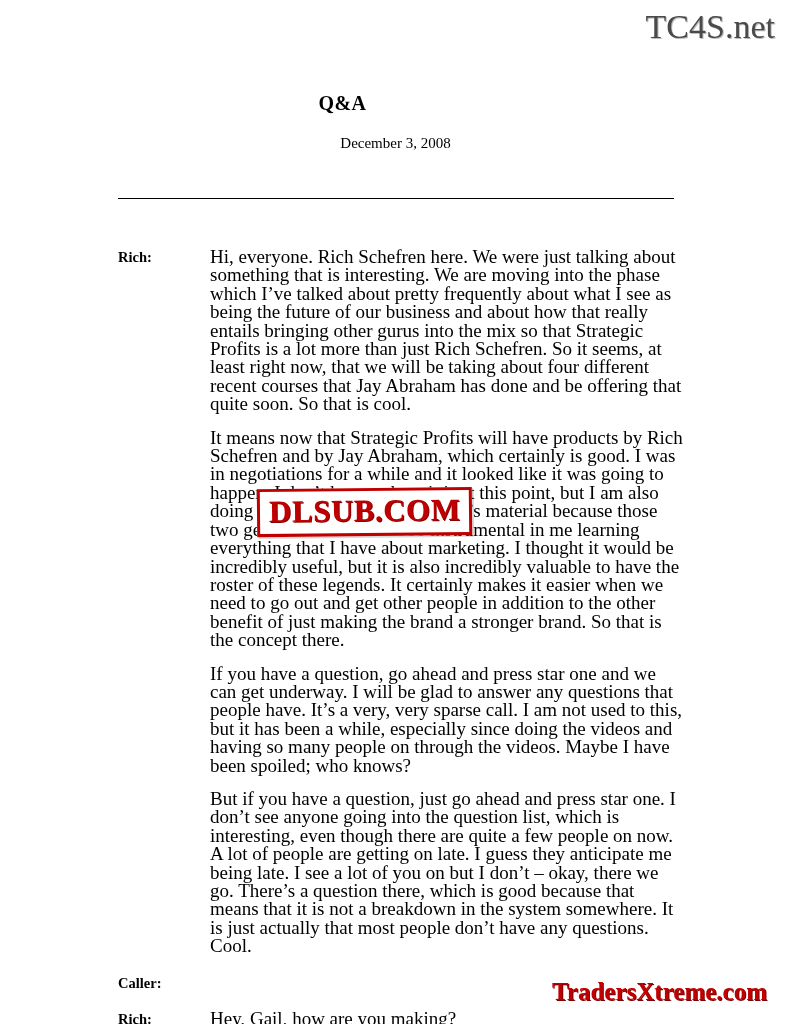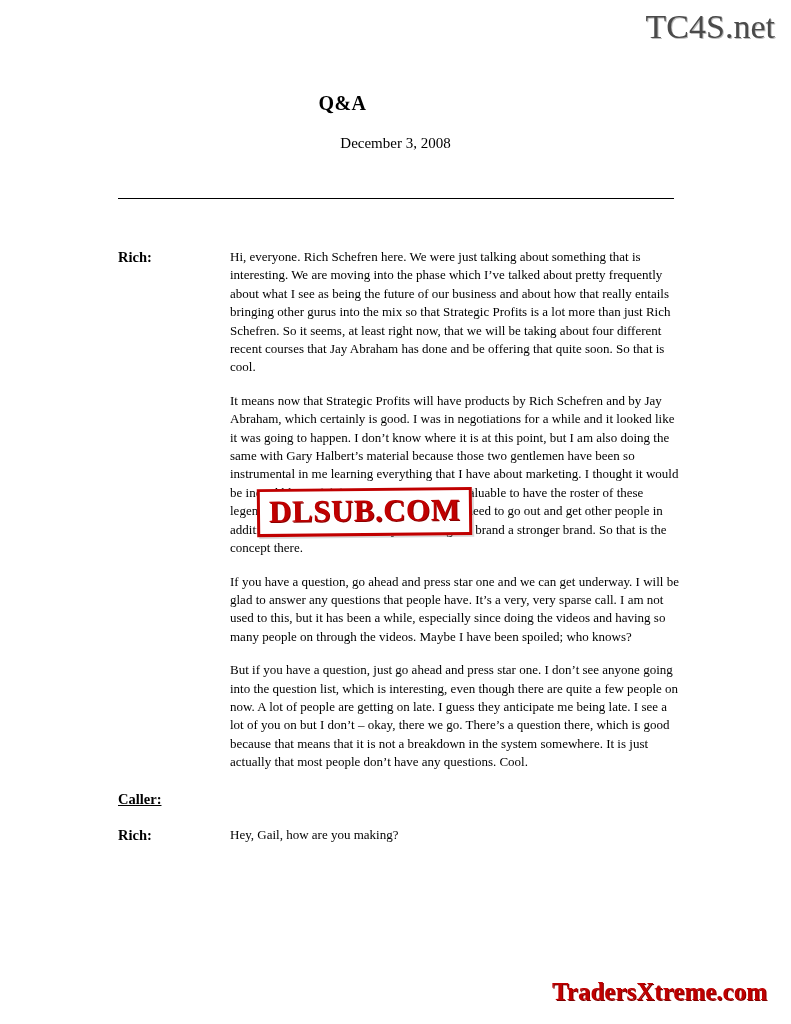--- a/index.html
+++ b/index.html
@@ -67,33 +67,32 @@
   .transcript {
     position: absolute;
     top: 248px;
     left: 118px;
     width: 566px;
   }
   .entry {
     display: flex;
     align-items: flex-start;
     margin-bottom: 18px;
-    gap: 20px;
   }
   .speaker {
     width: 92px;
     flex: 0 0 92px;
     font-weight: bold;
     font-size: 14.5px;
     line-height: 18.4px;
     padding-top: 0px;
   }
   .speech {
     flex: 1 1 auto;
-    font-size: 13px;
+    font-size: 19px;
     line-height: 18.4px;
     text-align: left;
   }
   .speech p {
     margin: 0 0 15px 0;
   }
   .speech p:last-child {
     margin-bottom: 0;
   }
 
@@ -143,21 +142,21 @@
     <div class="entry">
       <div class="speaker">Rich:</div>
       <div class="speech">
         <p>Hi, everyone. Rich Schefren here. We were just talking about something that is interesting. We are moving into the phase which I’ve talked about pretty frequently about what I see as being the future of our business and about how that really entails bringing other gurus into the mix so that Strategic Profits is a lot more than just Rich Schefren. So it seems, at least right now, that we will be taking about four different recent courses that Jay Abraham has done and be offering that quite soon. So that is cool.</p>
         <p>It means now that Strategic Profits will have products by Rich Schefren and by Jay Abraham, which certainly is good. I was in negotiations for a while and it looked like it was going to happen. I don’t know where it is at this point, but I am also doing the same with Gary Halbert’s material because those two gentlemen have been so instrumental in me learning everything that I have about marketing. I thought it would be incredibly useful, but it is also incredibly valuable to have the roster of these legends. It certainly makes it easier when we need to go out and get other people in addition to the other benefit of just making the brand a stronger brand. So that is the concept there.</p>
         <p>If you have a question, go ahead and press star one and we can get underway. I will be glad to answer any questions that people have. It’s a very, very sparse call. I am not used to this, but it has been a while, especially since doing the videos and having so many people on through the videos. Maybe I have been spoiled; who knows?</p>
         <p>But if you have a question, just go ahead and press star one. I don’t see anyone going into the question list, which is interesting, even though there are quite a few people on now. A lot of people are getting on late. I guess they anticipate me being late. I see a lot of you on but I don’t – okay, there we go. There’s a question there, which is good because that means that it is not a breakdown in the system somewhere. It is just actually that most people don’t have any questions. Cool.</p>
       </div>
     </div>
 
-    <div class="entry" style="margin-top:12px;text-decoration:underline;">
+    <div class="entry" style="margin-top:12px;">
       <div class="speaker">Caller:</div>
     </div>
 
     <div class="entry" style="margin-top:18px;">
       <div class="speaker">Rich:</div>
       <div class="speech">
         <p>Hey, Gail, how are you making?</p>
       </div>
     </div>
 

